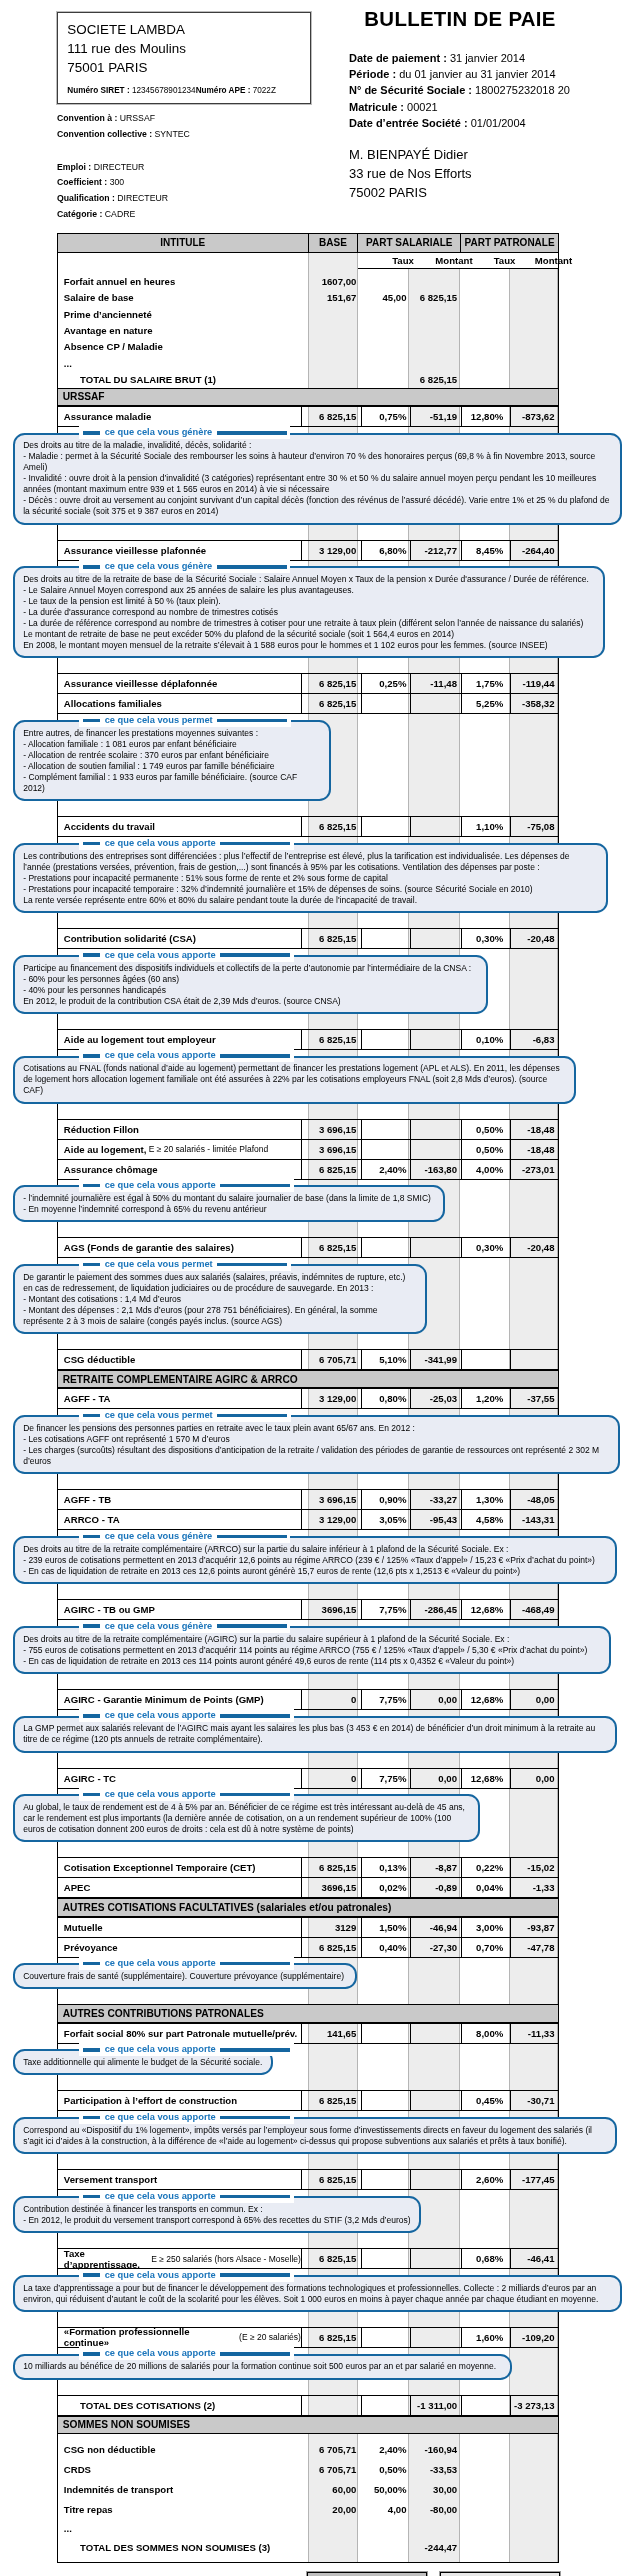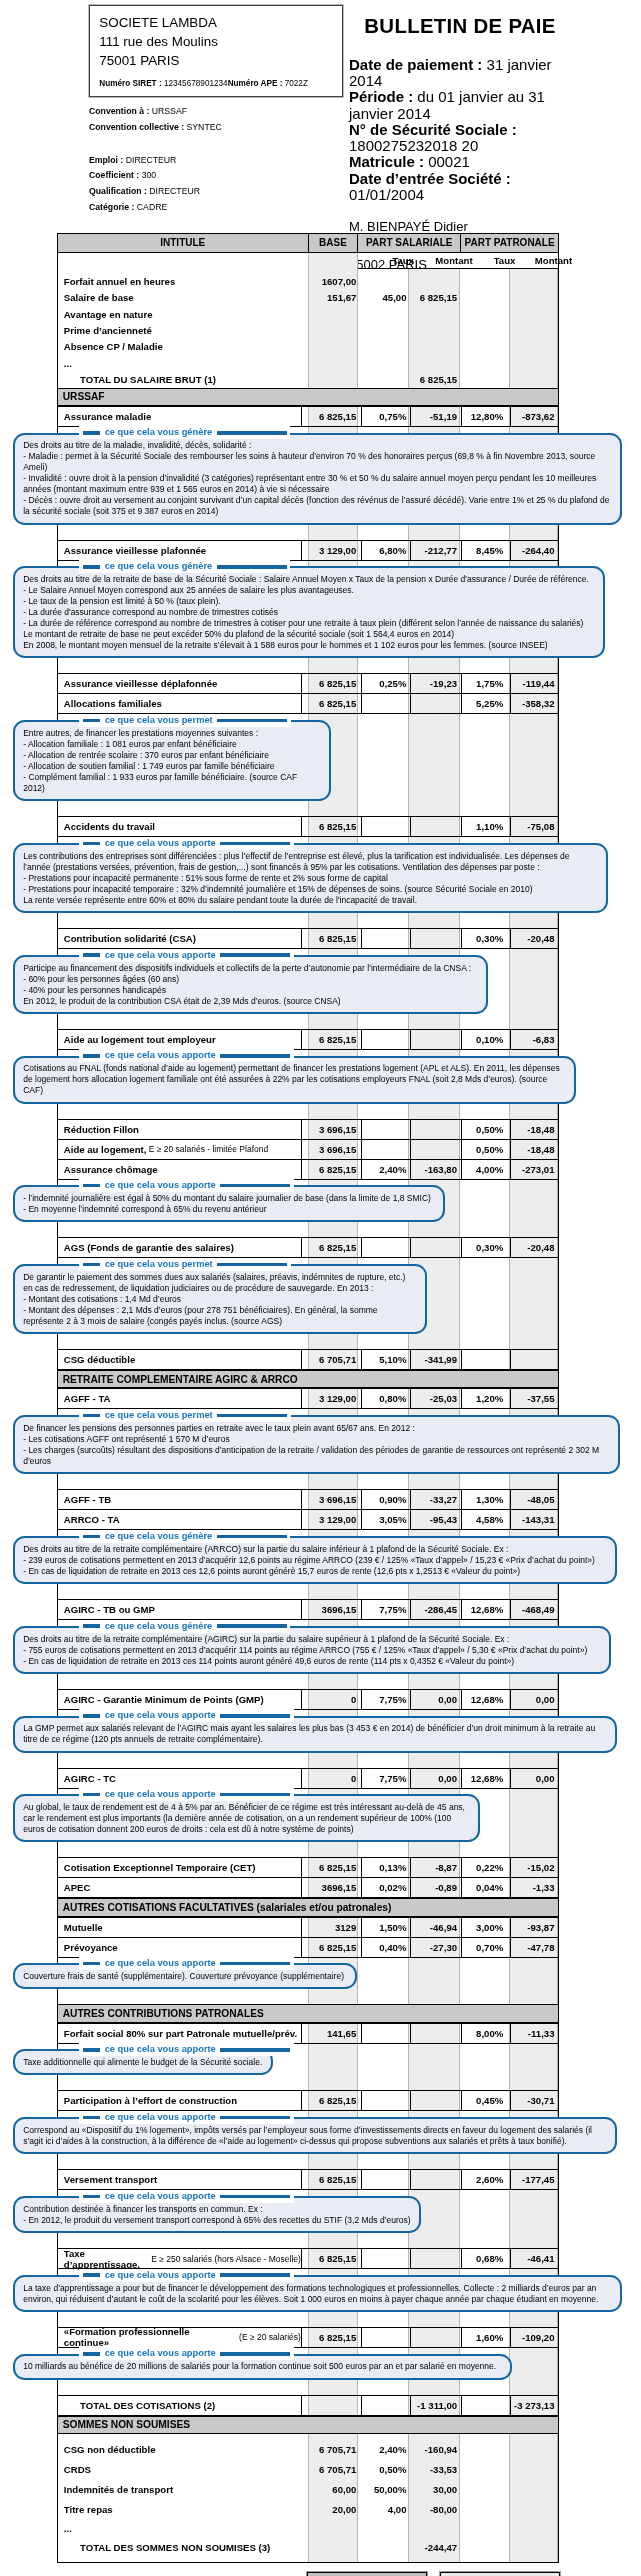--- a/index.html
+++ b/index.html
@@ -1,28 +1,28 @@
 <!DOCTYPE html>
 <html style="font-size:9.3px"><head>
 <meta charset="utf-8">
 <style>
   html,body{margin:0;padding:0;background:#fff;}
   .page{position:relative;width:642px;height:2576px;background:#fff;overflow:hidden;
         font-family:"Liberation Sans", sans-serif;color:#000;}
   
-  .leftcol{position:absolute;left:57px;top:5px;width:254px;margin-left:32px;}
+  .leftcol{position:absolute;left:57px;top:12px;width:254px;}
   .companybox{border:1.2px solid #3c3c3c;outline:0.6px solid #bdbdbd;padding:7px 9.3px 5.8px 9.3px;height:77px;box-sizing:content-box;}
   .coname{font-size:13.4px;line-height:19px;}
   .siretline{margin-top:9.3px;font-size:8.2px;display:flex;gap:0;}
   .lb{font-weight:bold;}
   .convs{margin-top:7px;font-size:8.7px;line-height:15.7px;}
   .job{margin-top:17.5px;font-size:8.7px;line-height:15.7px;}
-  .rightcol{position:absolute;left:349px;top:15px;width:222px;}
+  .rightcol{position:absolute;left:349px;top:8px;width:222px;}
   .doctitle{font-size:20.4px;font-weight:bold;letter-spacing:0.3px;text-align:center;}
-  .payinfo{margin-top:18.7px;font-size:15px;line-height:16.3px;}
+  .payinfo{margin-top:18.7px;font-size:11px;line-height:16.3px;}
   .employee{margin-top:15px;font-size:13px;line-height:18.7px;}
   
   .content{position:absolute;left:57px;top:233px;width:503px;}
   .bptable{position:relative;border:1.2px solid #000;width:500px;}
   .strip{position:absolute;background:#ededed;border-left:0.6px solid #b5b5b5;border-right:0.6px solid #b5b5b5;box-sizing:border-box;z-index:0;}
   .strip.sb{left:250px;width:50px;top:17.5px;bottom:0;}
   .strip.s1{left:350px;width:52px;top:34px;bottom:0;}
   .strip.s2{left:451px;width:49px;top:34px;bottom:0;}
   .hdr{position:relative;z-index:1;display:flex;height:17.5px;background:#c9c9c9;border-bottom:1.2px solid #000;font-weight:bold;font-size:10px;}
   .hdr>div{display:flex;align-items:center;justify-content:center;box-sizing:border-box;}
@@ -139,29 +139,29 @@
           </div>
       <div class="row">
             <div class="ci">Salaire de base</div>
             <div class="cb">151,67</div>
             <div class="ct">45,00</div>
             <div class="cm">6 825,15</div>
             <div class="ct2"></div>
             <div class="cm2"></div>
           </div>
       <div class="row">
+            <div class="ci">Prime d’ancienneté</div>
+            <div class="cb"></div>
+            <div class="ct"></div>
+            <div class="cm"></div>
+            <div class="ct2"></div>
+            <div class="cm2"></div>
+          </div>
+      <div class="row">
             <div class="ci">Avantage en nature</div>
-            <div class="cb"></div>
-            <div class="ct"></div>
-            <div class="cm"></div>
-            <div class="ct2"></div>
-            <div class="cm2"></div>
-          </div>
-      <div class="row">
-            <div class="ci">Prime d’ancienneté</div>
             <div class="cb"></div>
             <div class="ct"></div>
             <div class="cm"></div>
             <div class="ct2"></div>
             <div class="cm2"></div>
           </div>
       <div class="row">
             <div class="ci">Absence CP / Maladie</div>
             <div class="cb"></div>
             <div class="ct"></div>
@@ -236,21 +236,21 @@
       <div class="cline">- La durée de référence correspond au nombre de trimestres à cotiser pour une retraite à taux plein (différent selon l’année de naissance du salariés)</div>
       <div class="cline">Le montant de retraite de base ne peut excéder 50% du plafond de la sécurité sociale (soit 1 564,4 euros en 2014)</div>
       <div class="cline">En 2008, le montant moyen mensuel de la retraite s’élevait à 1 588 euros pour le hommes et 1 102 euros pour les femmes. (source INSEE)</div>
     </div>
 
     <div class="rowgroup">
       <div class="row">
             <div class="ci">Assurance vieillesse déplafonnée</div>
             <div class="cb">6 825,15</div>
             <div class="ct">0,25%</div>
-            <div class="cm">-19,23</div>
+            <div class="cm">-11,48</div>
             <div class="ct2">1,75%</div>
             <div class="cm2">-119,44</div>
           </div>
       <div class="row">
             <div class="ci">Allocations familiales</div>
             <div class="cb">6 825,15</div>
             <div class="ct"></div>
             <div class="cm"></div>
             <div class="ct2">5,25%</div>
             <div class="cm2">-358,32</div>

